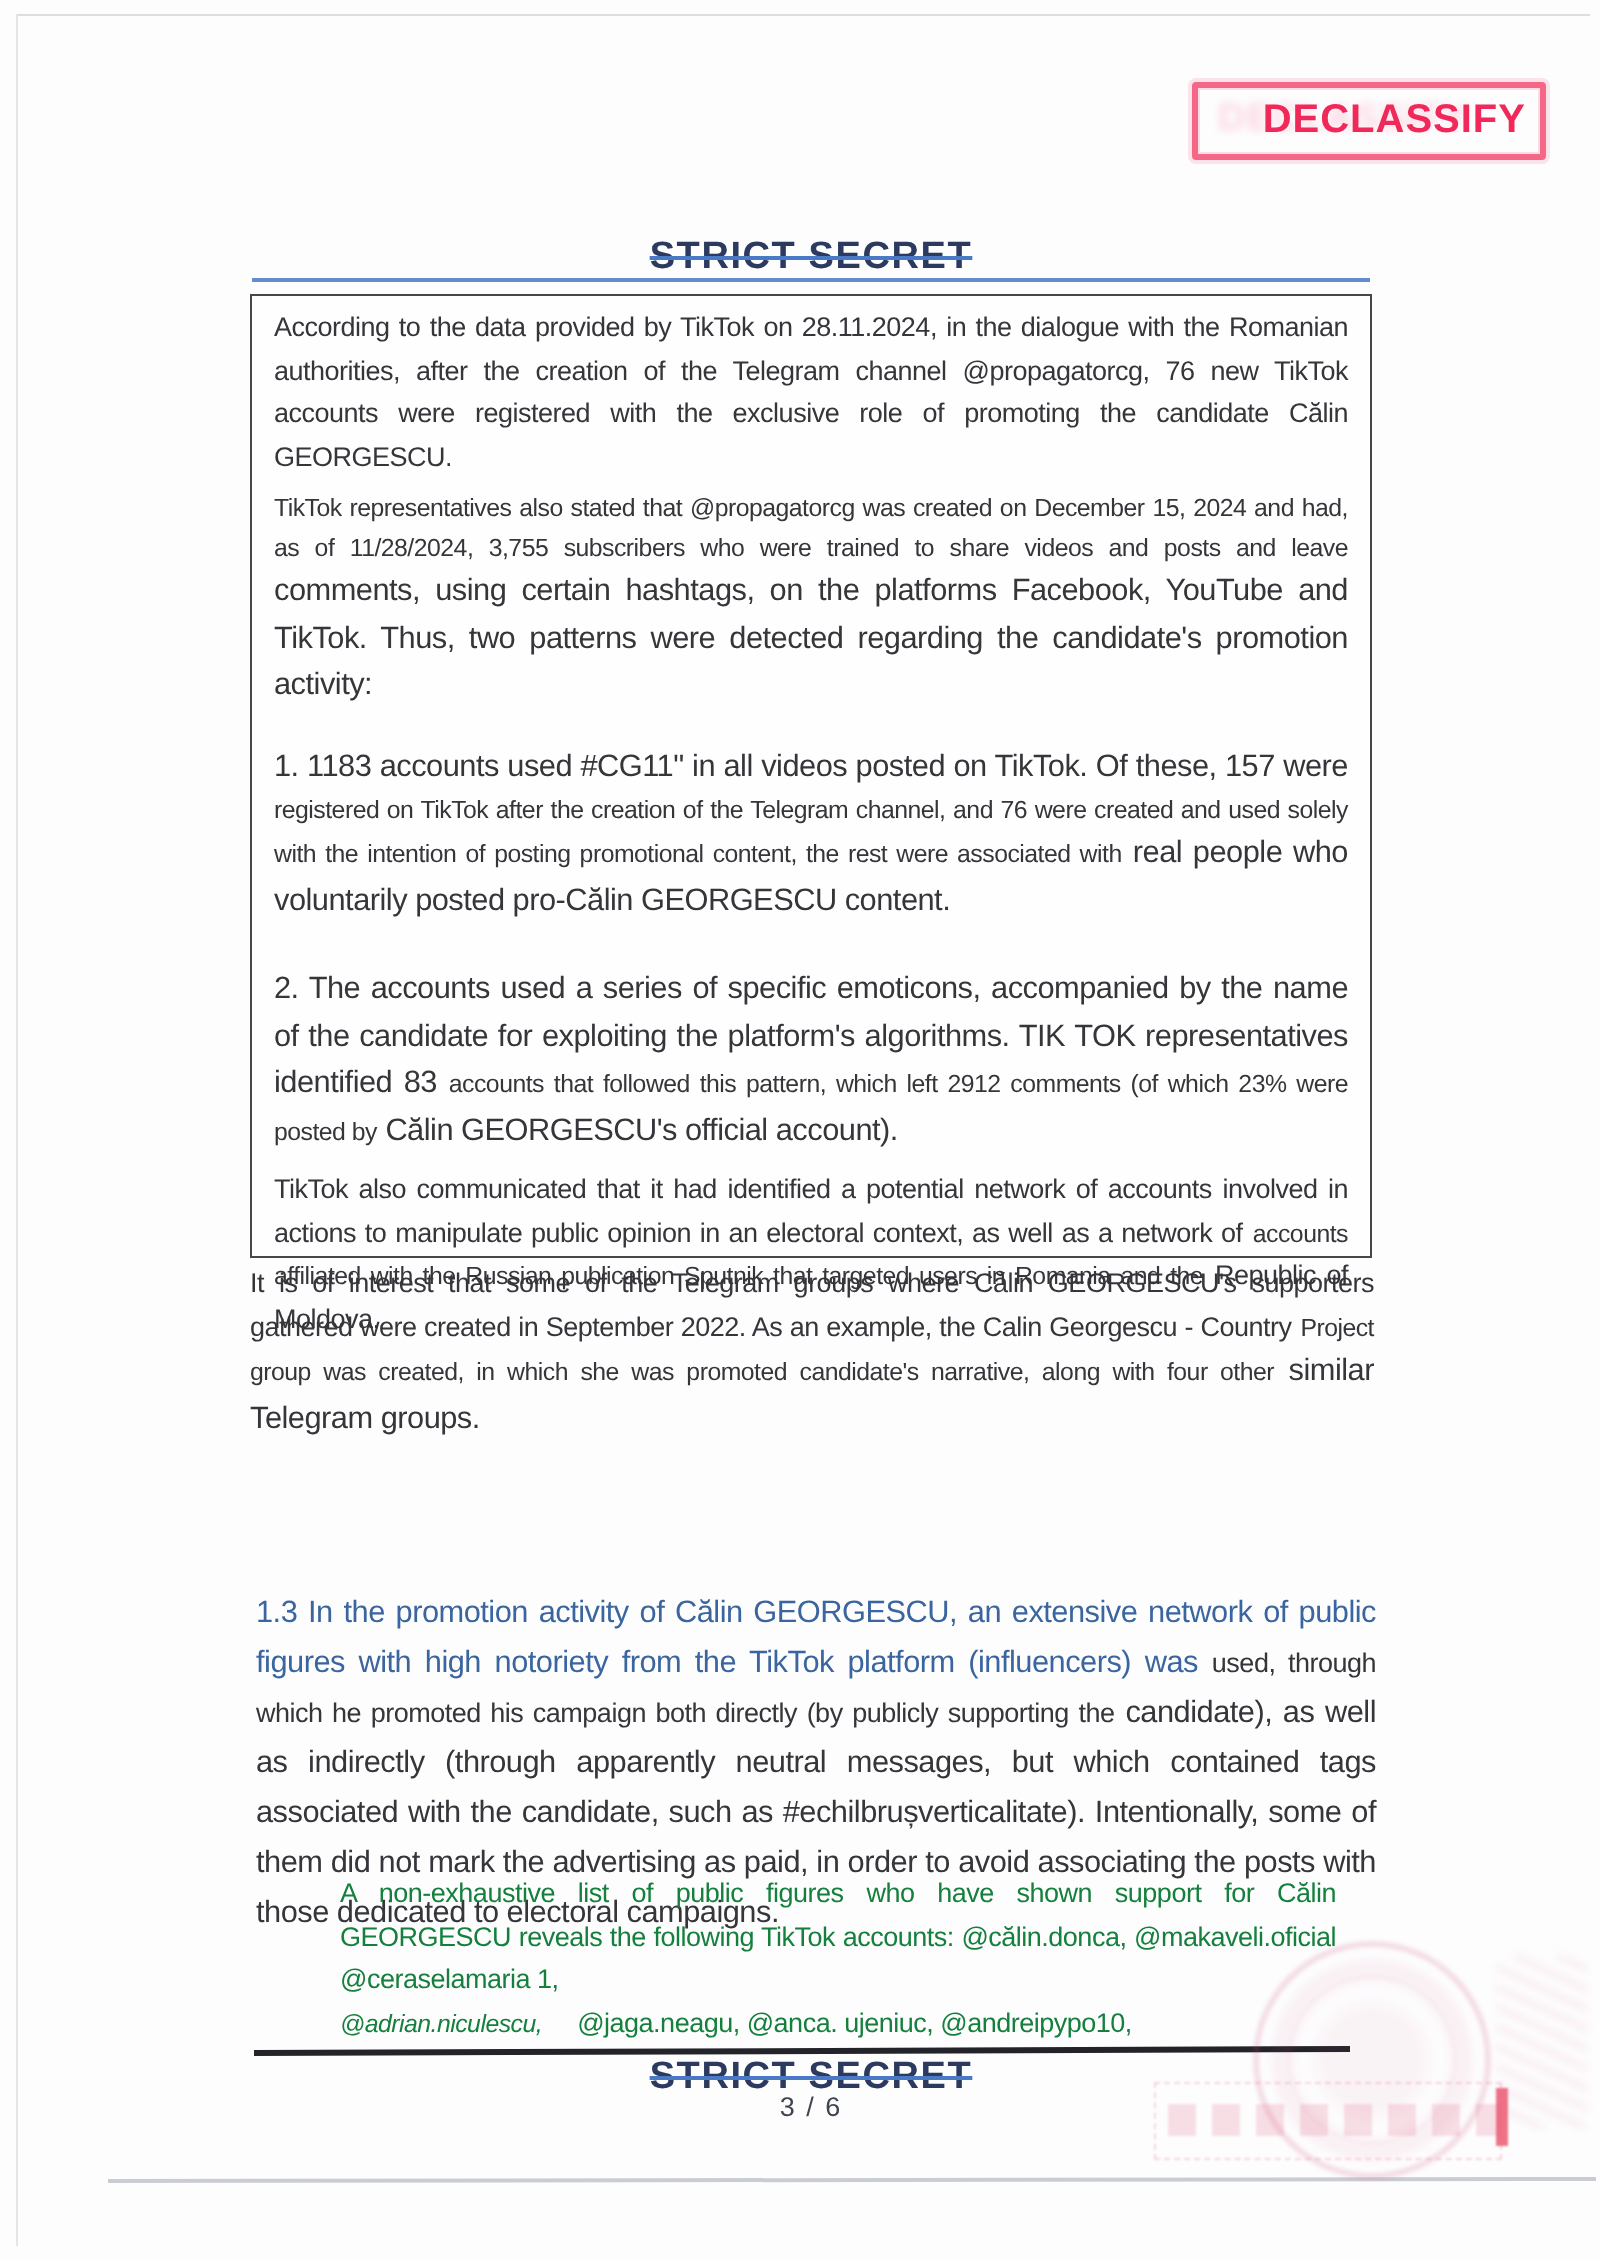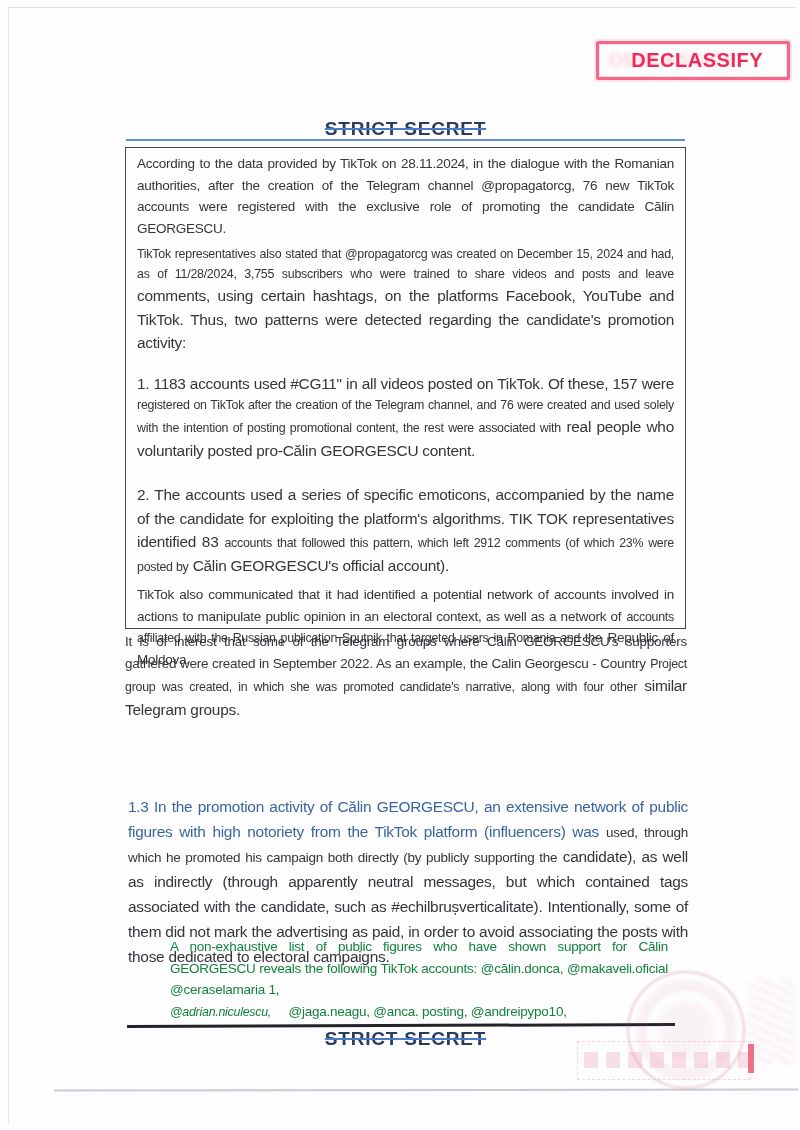--- a/index.html
+++ b/index.html
@@ -8,21 +8,21 @@
     font-family:"Liberation Sans",sans-serif;color:#35353a;overflow:hidden;
   }
   .page-edge-top{position:absolute;left:8px;top:7px;width:787px;height:1px;background:#dcdee2;}
   .page-edge-left{position:absolute;left:8px;top:7px;width:1px;height:1116px;background:#e3e5e8;}
 
   
   .declassify-stamp{
     position:absolute;left:596px;top:41px;width:164px;height:33px;
     border:3px solid rgba(241,44,88,.72);border-radius:2px;
     box-shadow:0 0 0 2px rgba(241,44,88,.12), inset 0 0 0 1px rgba(241,44,88,.15);
-    display:flex;align-items:center;justify-content:flex-end;padding-right:24px;
+    display:flex;align-items:center;justify-content:flex-end;padding-right:7px;
     color:#f0295a;font-size:20px;font-weight:bold;letter-spacing:.5px;
   }
   .declassify-ghost{
     position:absolute;left:10px;top:5px;color:#f0295a;opacity:.18;filter:blur(2px);
     font-size:19px;font-weight:bold;
   }
 
   
   .class-line{position:absolute;left:125px;width:561px;text-align:center;}
   .class-top{top:118px;}
@@ -135,26 +135,27 @@
 
   <div class="section-13 jt">
     <span class="lg blue">1.3 In the promotion activity of Călin GEORGESCU, an extensive network of public figures with high notoriety from the TikTok platform (influencers) was</span>
     <span class="md">used, through which he promoted his campaign both directly (by publicly supporting the</span>
     <span class="lg">candidate), as well as indirectly (through apparently neutral messages, but which contained tags associated with the candidate, such as #echilbrușverticalitate). Intentionally, some of them did not mark the advertising as paid, in order to avoid associating the posts with those dedicated to electoral campaigns.</span>
   </div>
 
   <div class="influencers jt md">
     <span>A non-exhaustive list of public figures who have shown support for Călin GEORGESCU reveals the following TikTok accounts: @călin.donca, @makaveli.oficial @ceraselamaria 1,</span><br>
     <span class="sm gap-after">@adrian.niculescu,</span>
-    <span>@jaga.neagu, @anca. posting, @andreipypo10,</span><br>
+    <span>@jaga.neagu, @anca. ujeniuc, @andreipypo10,</span><br>
   </div>
 
   <div class="rule-footer"></div>
   <div class="class-line class-bottom">
     <span class="class-text">STRICT SECRET</span>
   </div>
+  <div class="page-num">3 / 6</div>
   <div class="rule-bottom"></div>
 
   <div class="round-stamp"></div>
   <div class="faded-stamp"></div>
   <div class="stamp-smudge"></div>
 
 </div>
 
 </body></html>

